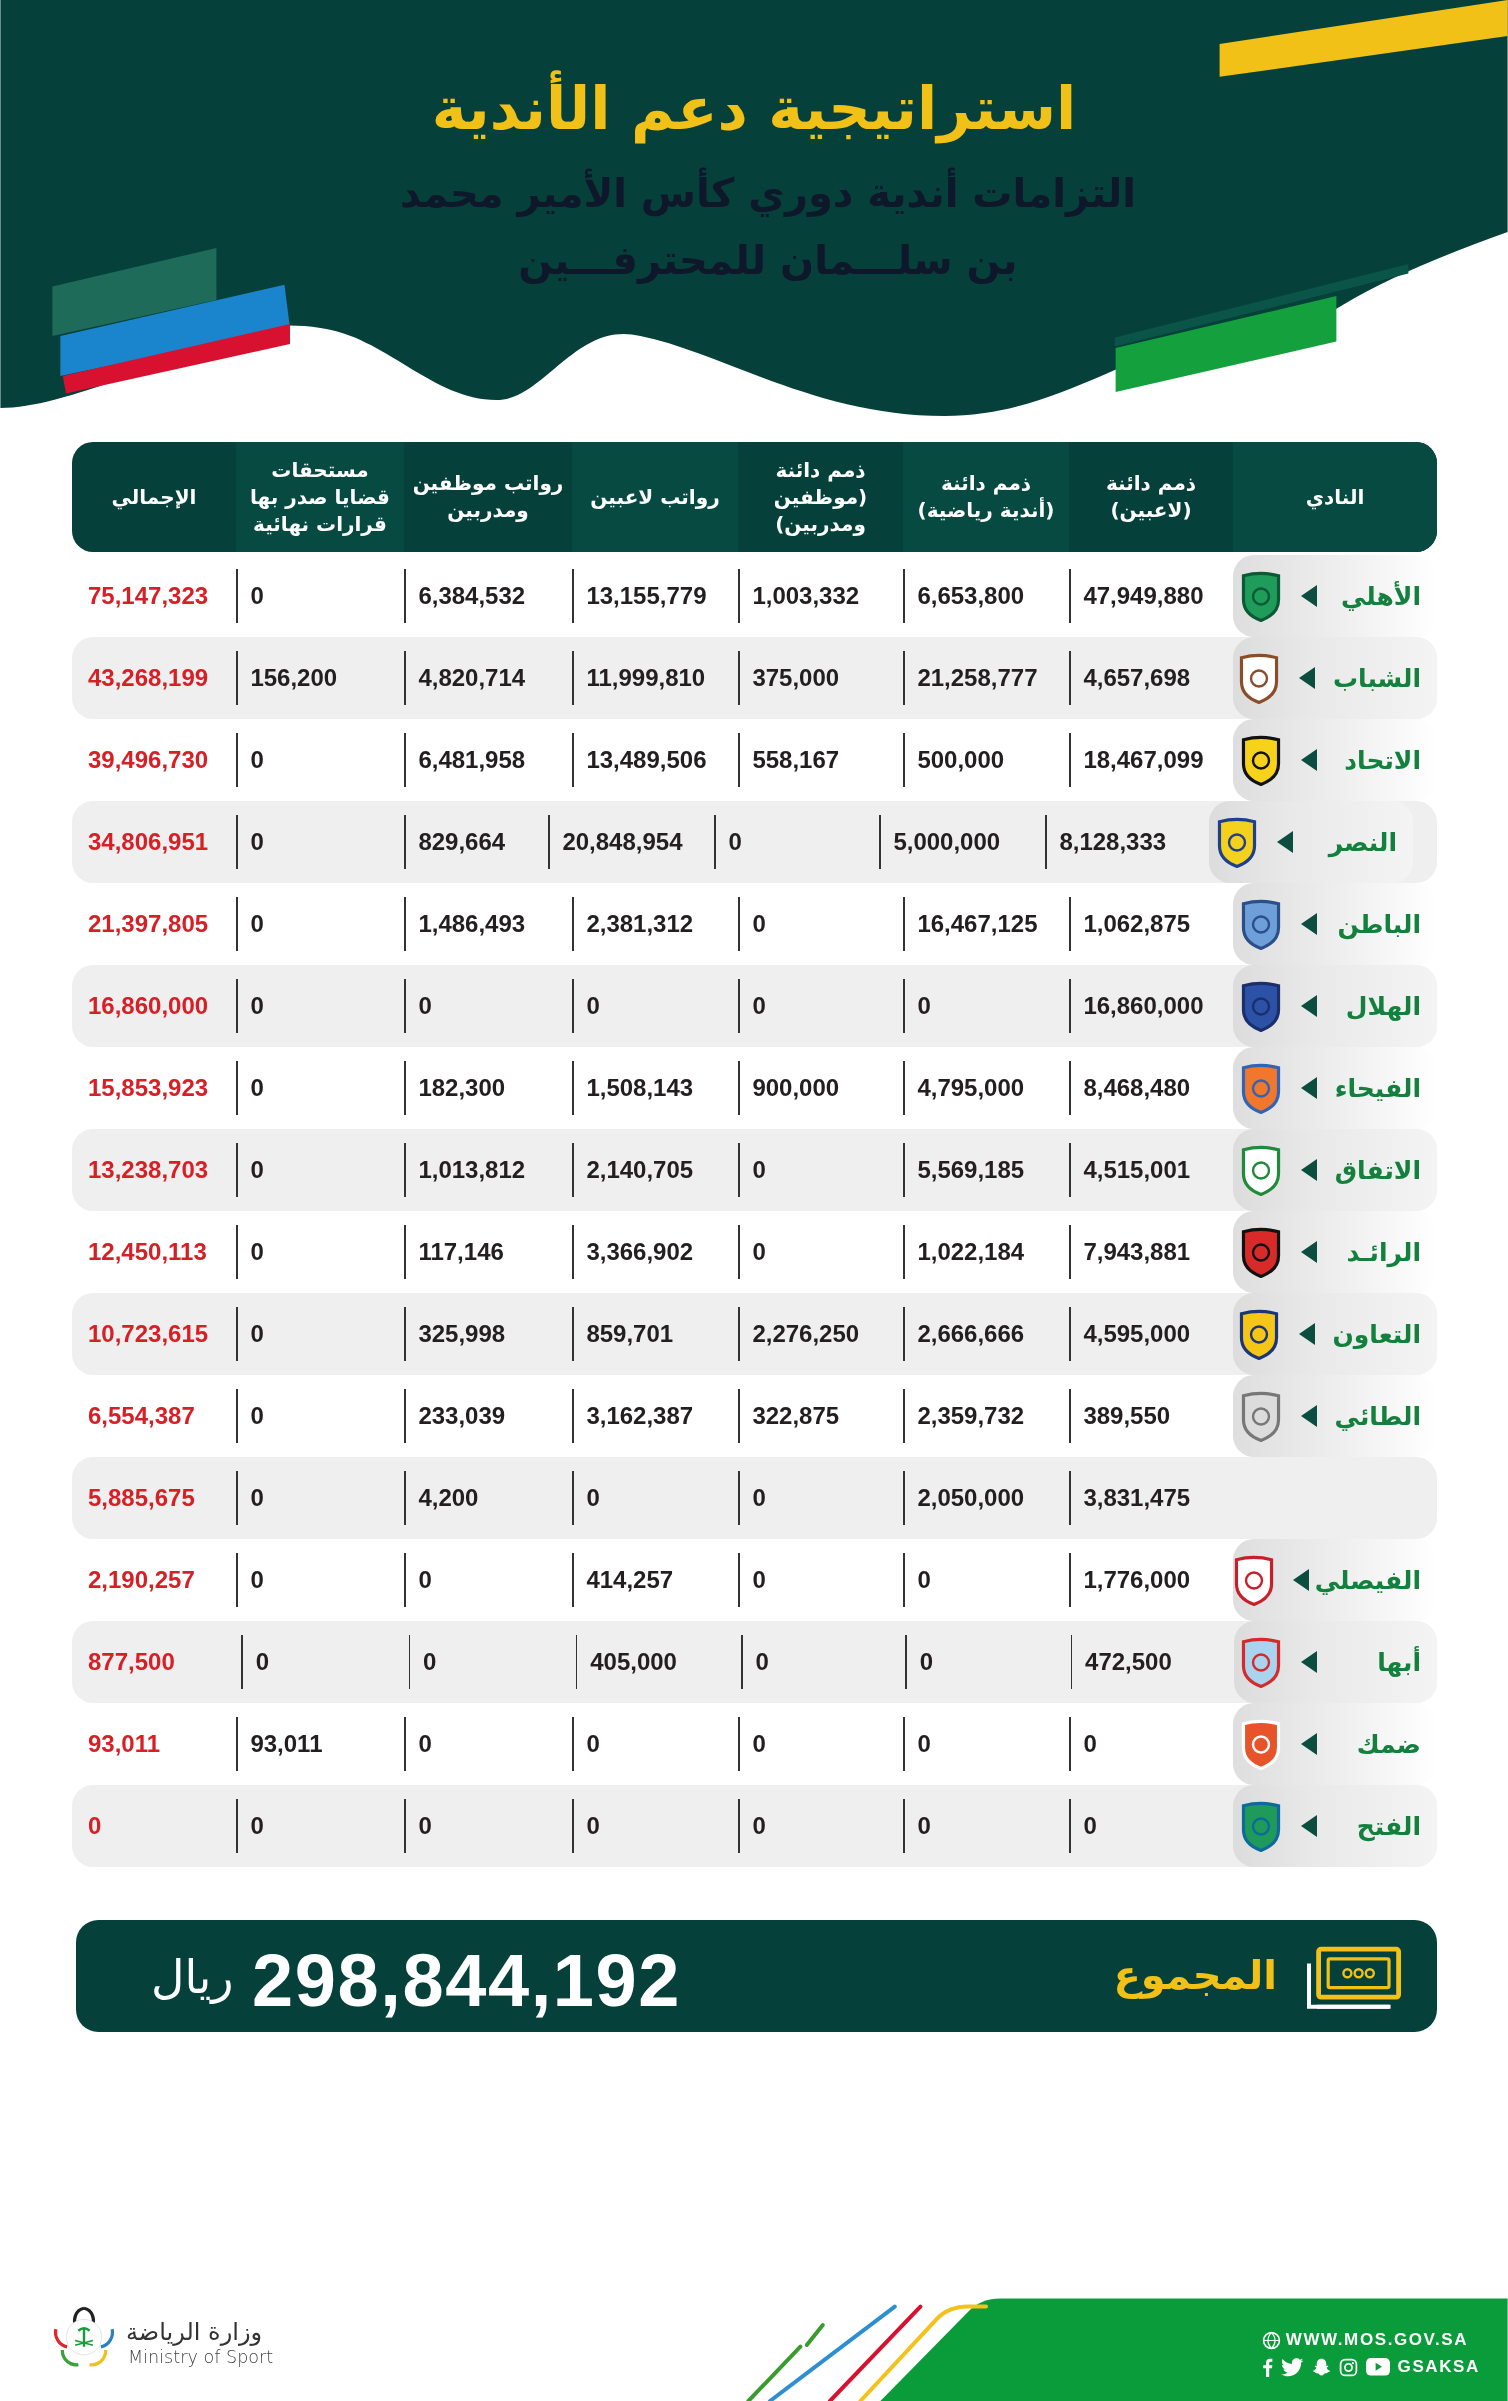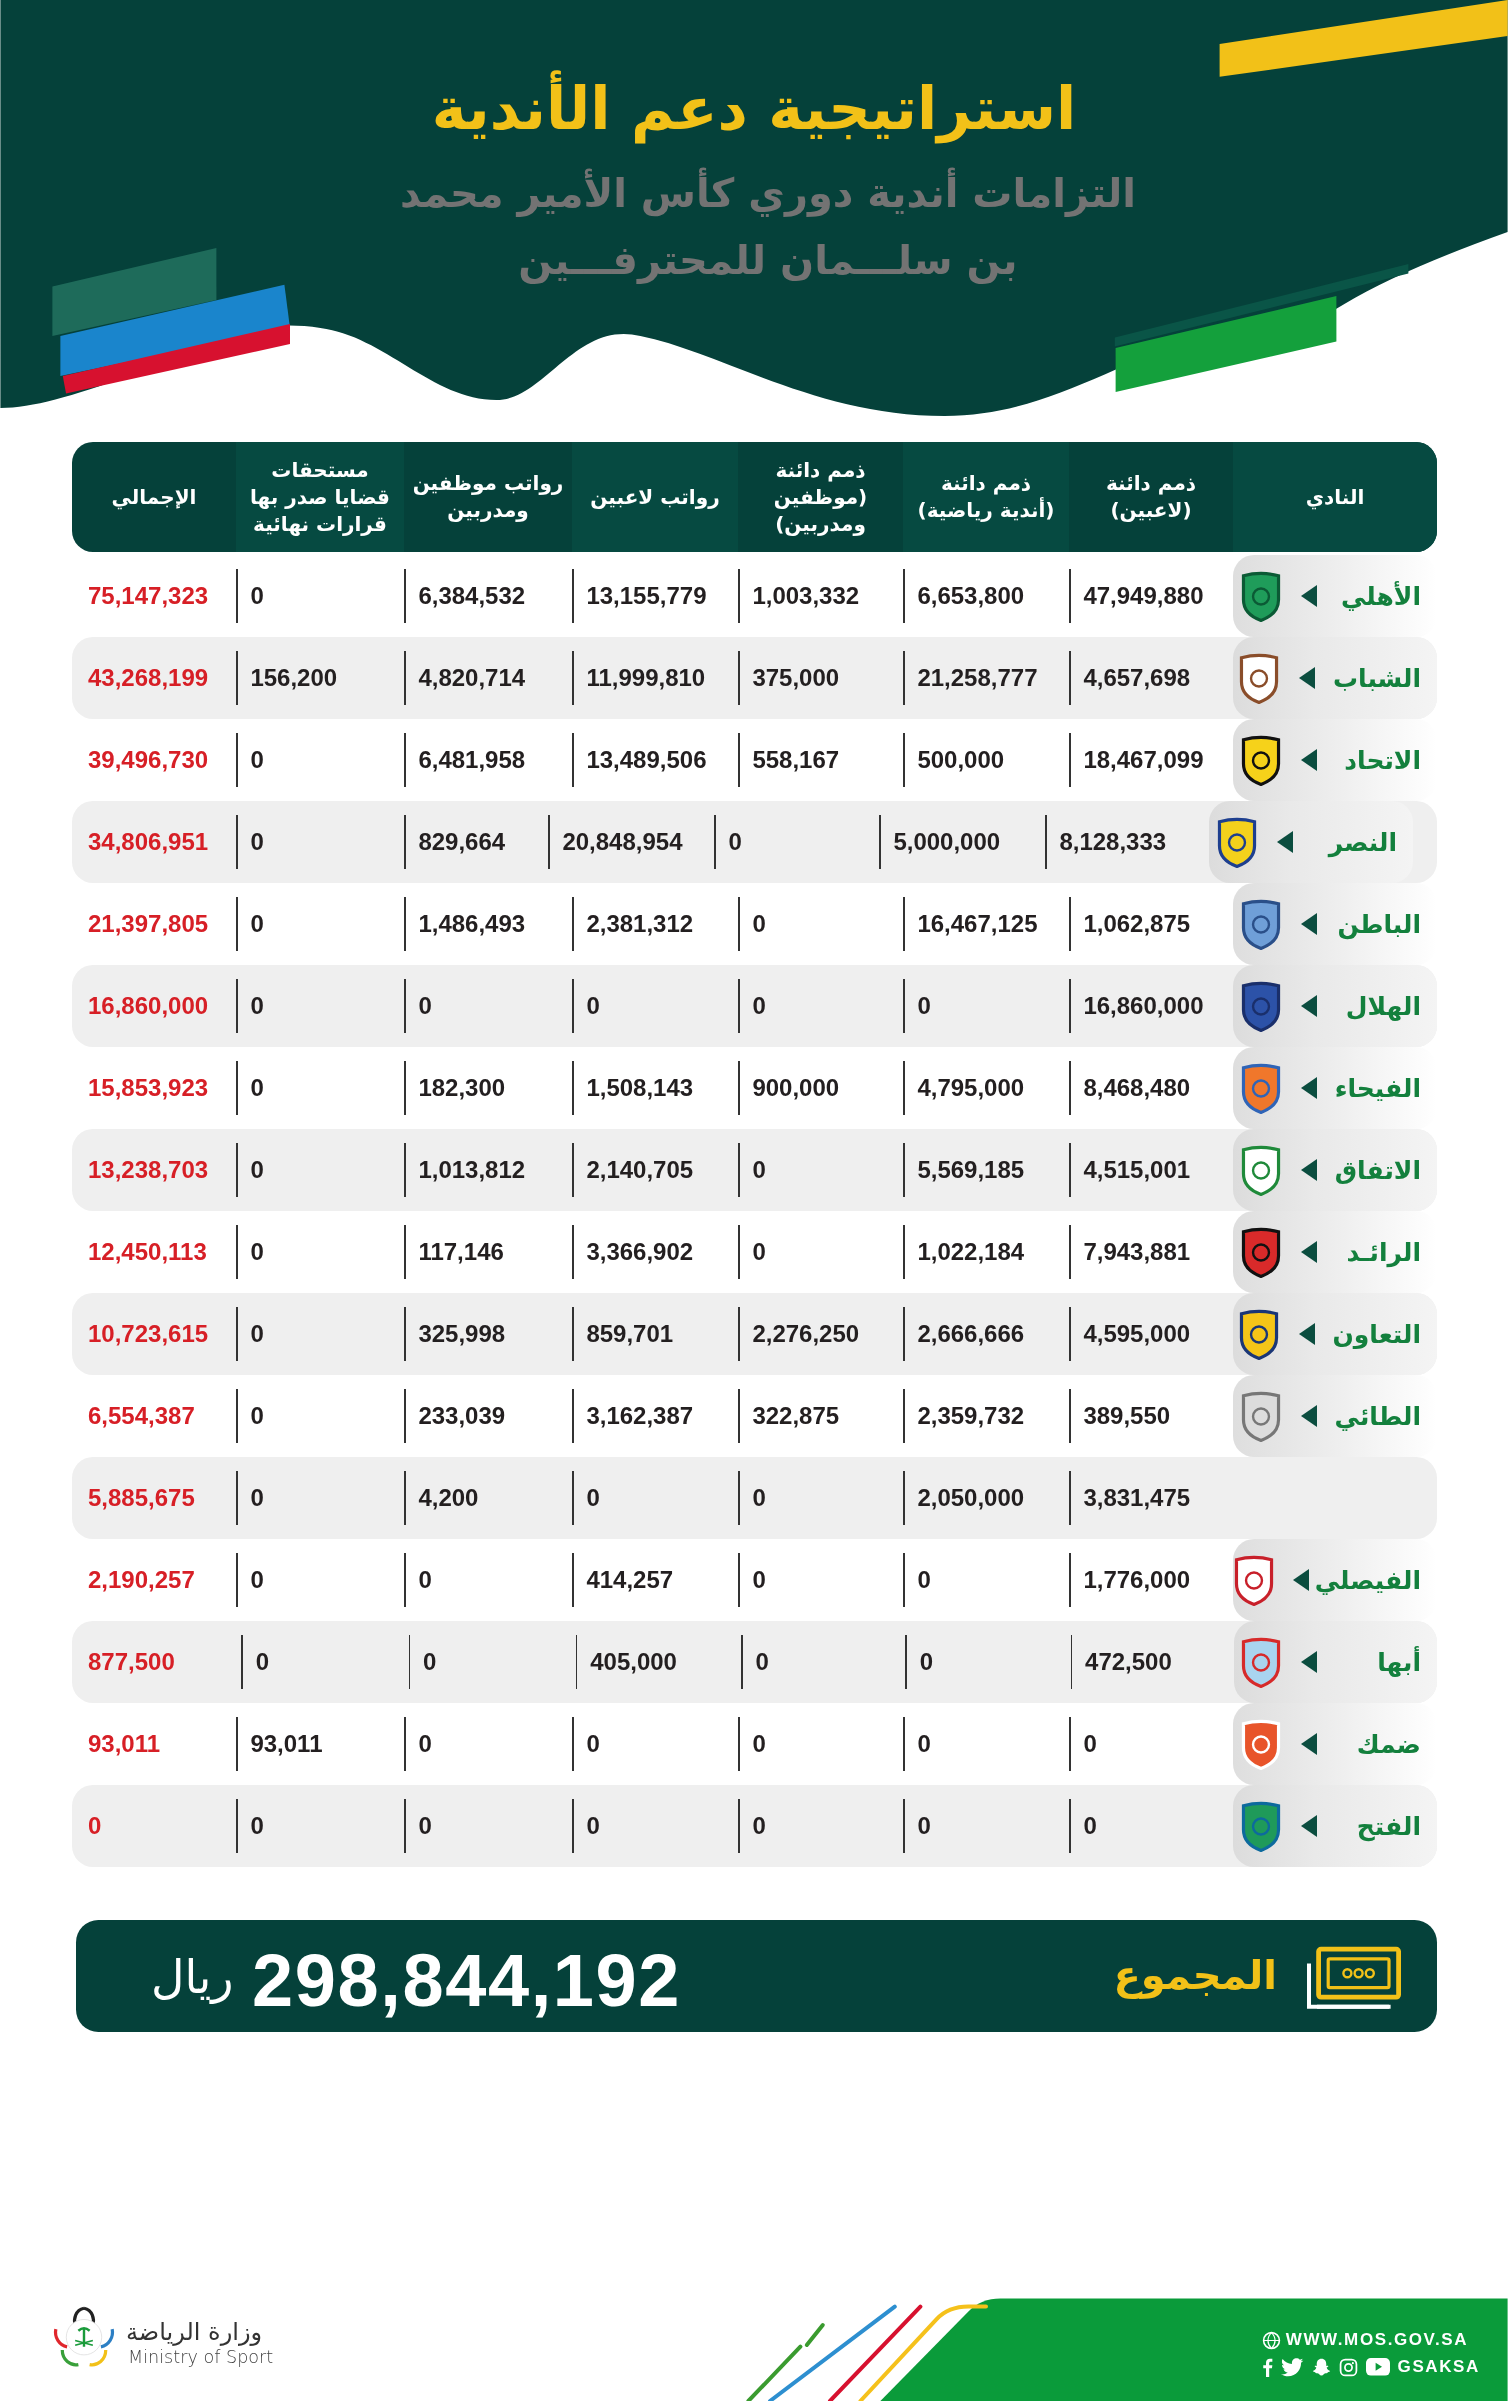--- a/index.html
+++ b/index.html
@@ -8,21 +8,21 @@
 
   .hero { position: absolute; left: 0; top: 0; width: 1508px; height: 432px; }
   .hero svg { position: absolute; left: 0; top: 0; }
   .title-main {
     position: absolute; left: 0; width: 1508px; top: 74px; text-align: center;
     color: #f2c118; font-size: 59px; font-weight: bold; direction: rtl;
     font-family: "DejaVu Sans", sans-serif; letter-spacing: 0.8px;
   }
   .subtitle {
     position: absolute; left: 384px; width: 768px; top: 160px; text-align: center;
-    color: #737373; font-size: 40px; font-weight: bold; direction: rtl; line-height: 67px;
+    color: #0f172a; font-size: 40px; font-weight: bold; direction: rtl; line-height: 67px;
     font-family: "DejaVu Sans", sans-serif;
   }
 
   
   .table-header {
     position: absolute; left: 72px; top: 442px; width: 1365px; height: 110px;
     background: #05413a; border-radius: 21px; overflow: hidden;
     display: flex; direction: ltr;
   }
   .th {

